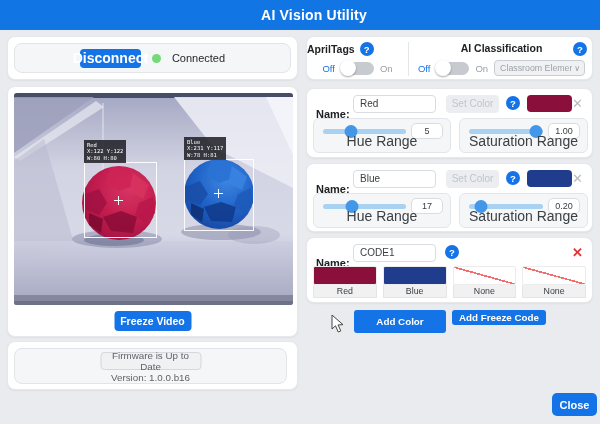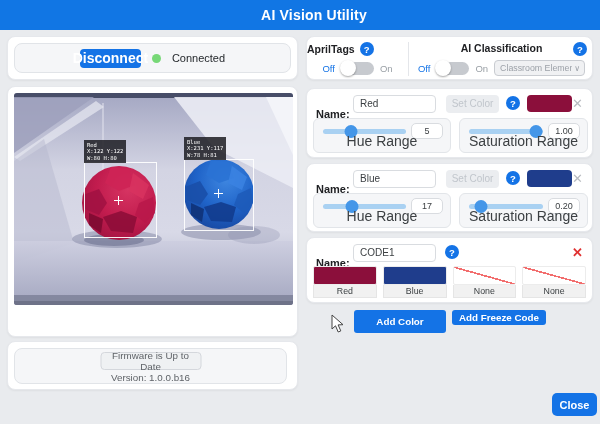--- a/index.html
+++ b/index.html
@@ -258,20 +258,21 @@
     </div>
     <div class="crosshair" style="left:100px; top:103px;"></div>
     <div class="det-box" style="left:170px; top:66px; width:70px; height:72px;"></div>
     <div class="det-label" style="left:170px; top:44px;">
       <div>Blue</div>
       <div>X:231 Y:117</div>
       <div>W:78 H:81</div>
     </div>
     <div class="crosshair" style="left:200px; top:96px;"></div>
   </div>
+  <button class="btn-blue" id="freeze-btn">Freeze Video</button>
 </div>
 
 <div class="card" id="firmware-card">
   <div class="inner-box" id="firmware-inner">
     <button id="firmware-btn">Firmware is Up to Date</button>
     <div id="version-label">Version: 1.0.0.b16</div>
   </div>
 </div>
 
 <div class="card cpanel" id="panel-red">

